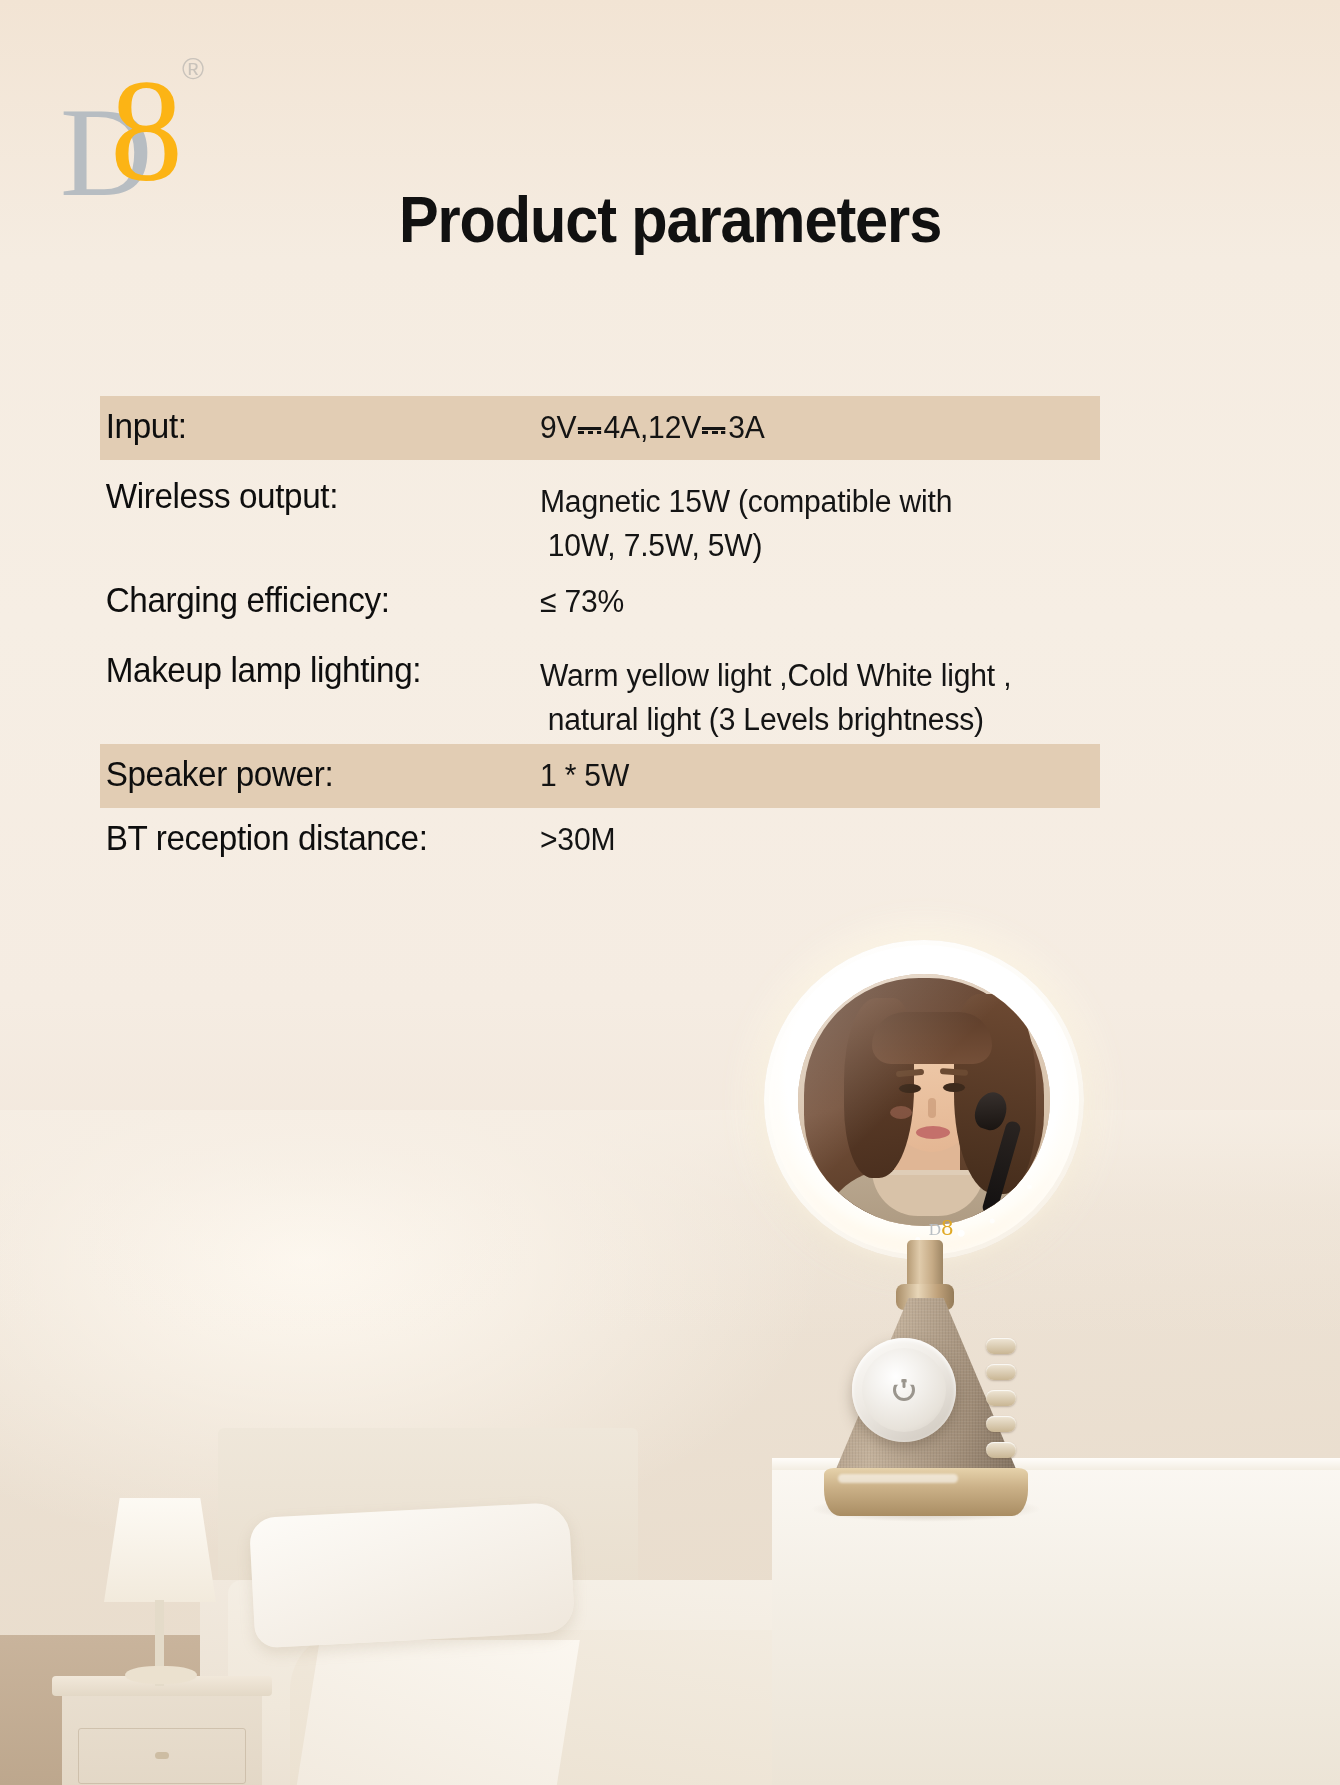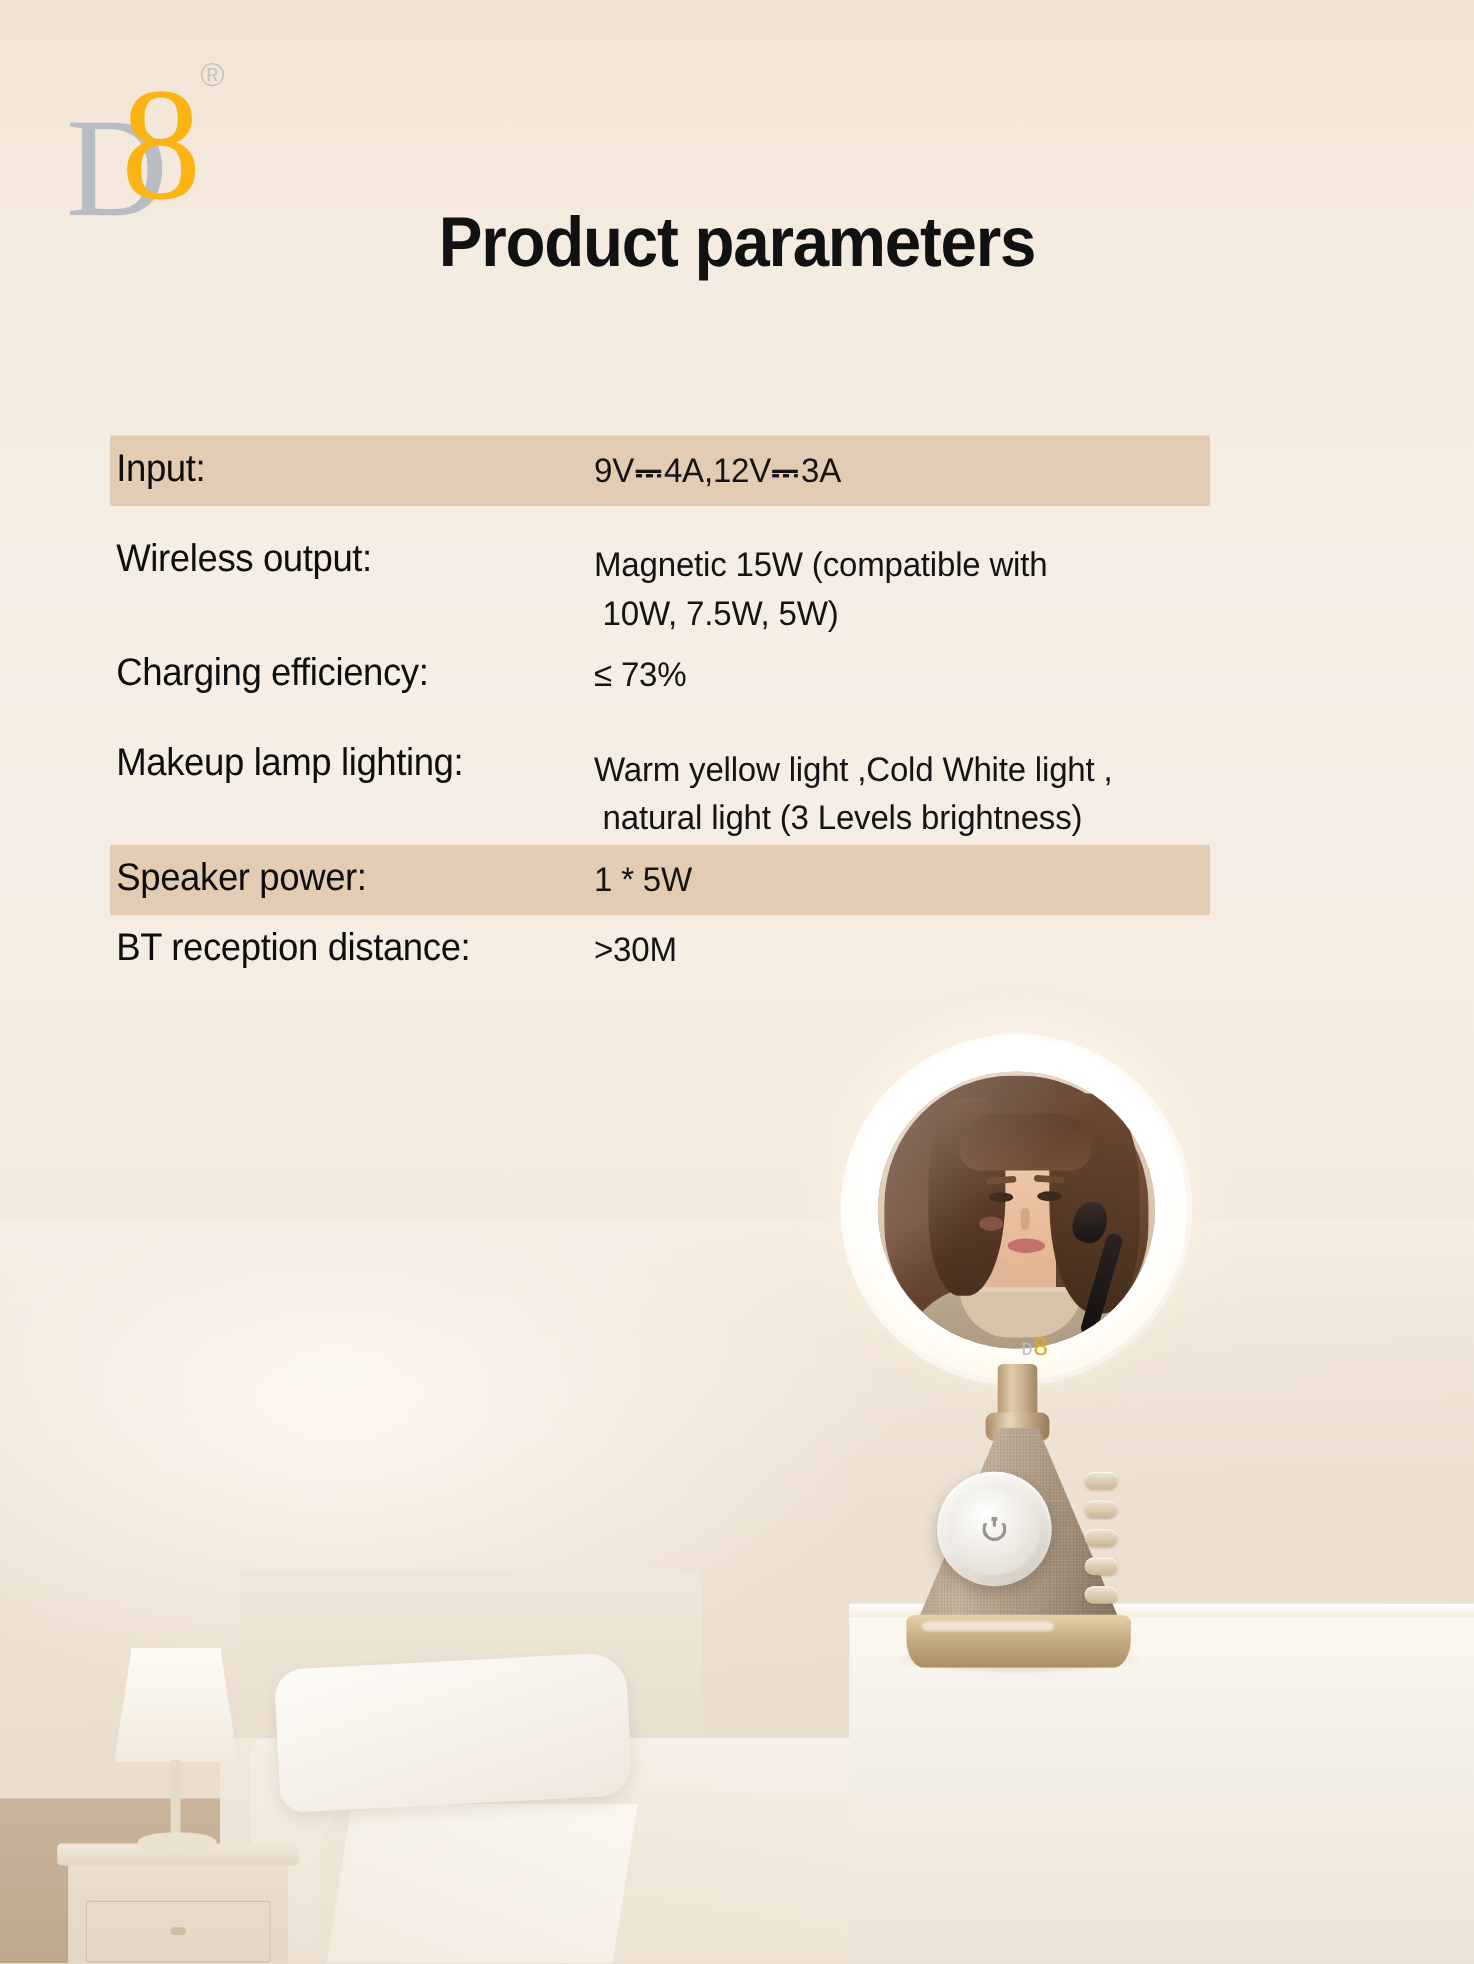--- a/index.html
+++ b/index.html
@@ -171,21 +171,21 @@
     transform-origin:left center;
     transform: scaleX(.97);
   }
   .spec-row .value .l2 { display:block; padding-left:8px; }
 
   
   .r-h1 { height:64px;justify-content:space-between; }
   .r-h1 .label { padding:10px 0 0 6px; }
   .r-h1 .value { padding:14px 0 0 0; }
 
-  .r-h2 { height:110px;margin-top:12px; }
+  .r-h2 { height:110px; }
   .r-h2 .label { padding:16px 0 0 6px; }
   .r-h2 .value { padding:20px 0 0 0; line-height:1.42; }
 
   
   .dc {
     display:inline-block; position:relative;
     width:26px; height:.62em; vertical-align:baseline;
     margin:0 1px;
   }
   .dc::before {
@@ -307,21 +307,21 @@
     border-radius:7px; transform: rotate(16deg);
   }
   
   #glass-sheen {
     position:absolute; inset:0; border-radius:50%;
     background: linear-gradient(135deg, rgba(255,255,255,.30) 0%, rgba(255,255,255,0) 46%);
   }
   
   #rim-logo {
     position:absolute; left:152px; top:275px; width:50px; height:30px;
-    font-family:Liberation Mono, monospace; font-size:24px; line-height:1;
+    font-family:Liberation Serif, serif; font-size:24px; line-height:1;
     color:#e0a924; text-align:center;
   }
   #rim-logo .rl-d { color:#b9bfc4; font-size:17px; }
 
   
   #stem {
     position:absolute; left:163px; top:300px; width:36px; height:58px;
     background: linear-gradient(90deg,#b59a74,#e0cbab 35%,#c6ab86 70%,#9e8664);
     border-radius:5px;
   }

